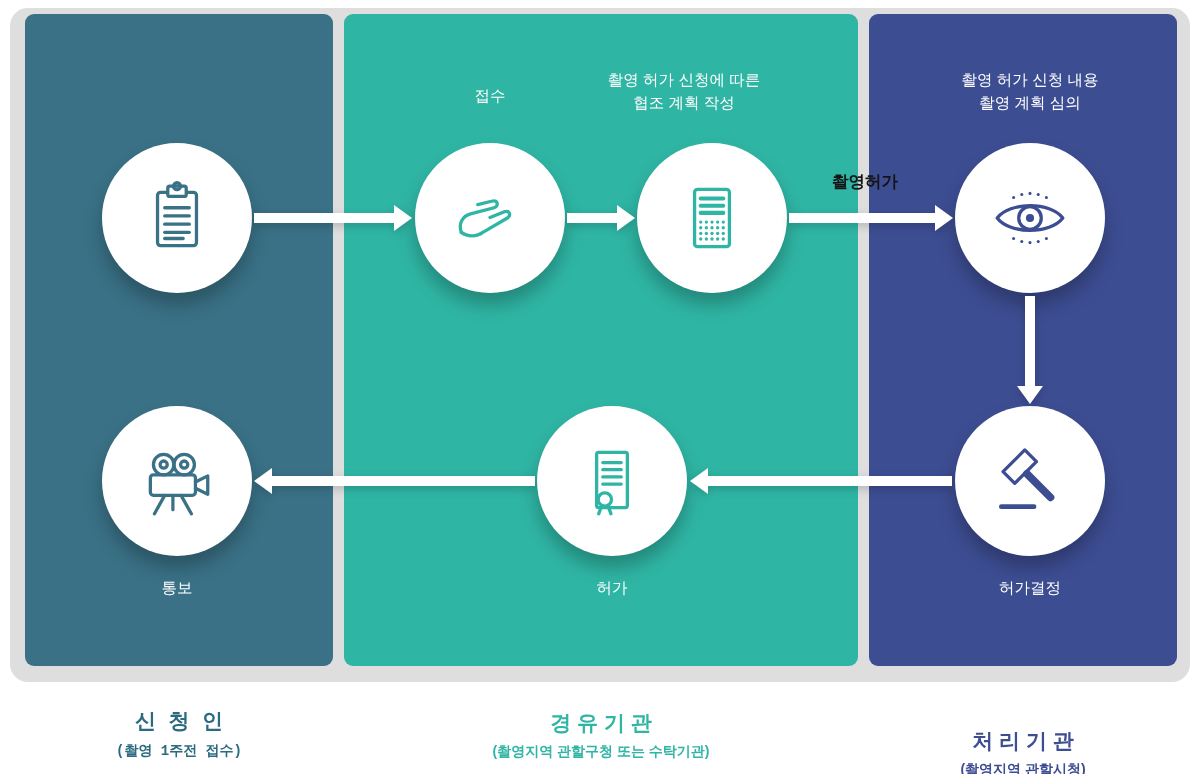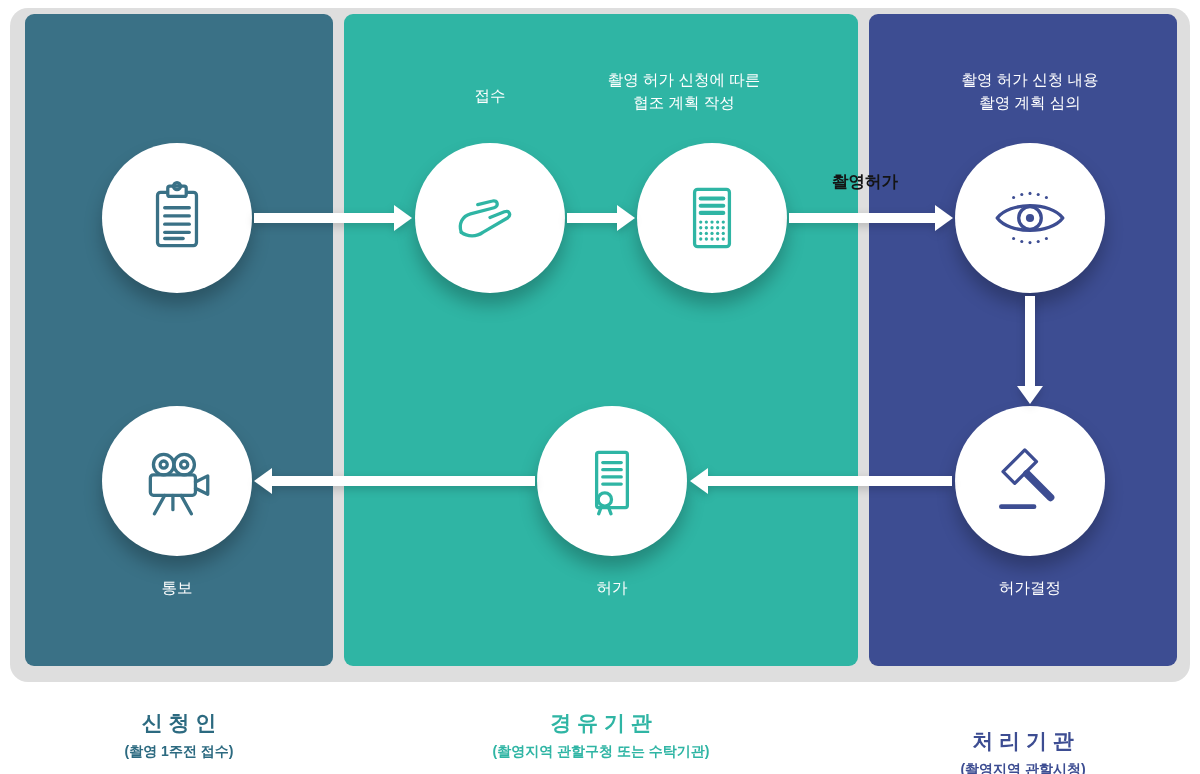--- a/index.html
+++ b/index.html
@@ -29,21 +29,21 @@
   .arrow-left .head{left:0;top:50%;margin-top:-13px;border-right:18px solid #fff;
                     border-top:13px solid transparent;border-bottom:13px solid transparent;}
   .arrow-down .shaft{top:0;bottom:16px;left:50%;margin-left:-5px;width:10px;}
   .arrow-down .head{bottom:0;left:50%;margin-left:-13px;border-top:18px solid #fff;
                     border-left:13px solid transparent;border-right:13px solid transparent;}
   .review-tag{position:absolute;left:800px;top:171px;width:130px;text-align:center;
               color:#141414;font-size:16.5px;font-weight:600;}
   .footer{position:absolute;top:708px;text-align:center;font-weight:700;}
   .footer .ft-title{font-size:21px;line-height:29px;}
   .footer .ft-sub{font-size:14px;line-height:29px;}
-  .footer-applicant{left:25px;width:308px;color:#2c6a80;}
+  .footer-applicant{left:25px;width:308px;color:#2c6a80;font-family:Liberation Mono, monospace;}
   .footer-via{left:344px;width:514px;color:#2fb5a4;}
   .footer-processing{left:869px;width:308px;color:#3d4d92;margin-top:18px;}
 </style>
 </head>
 <body>
 
 <div class="stage">
 
   <div class="frame"></div>
 

